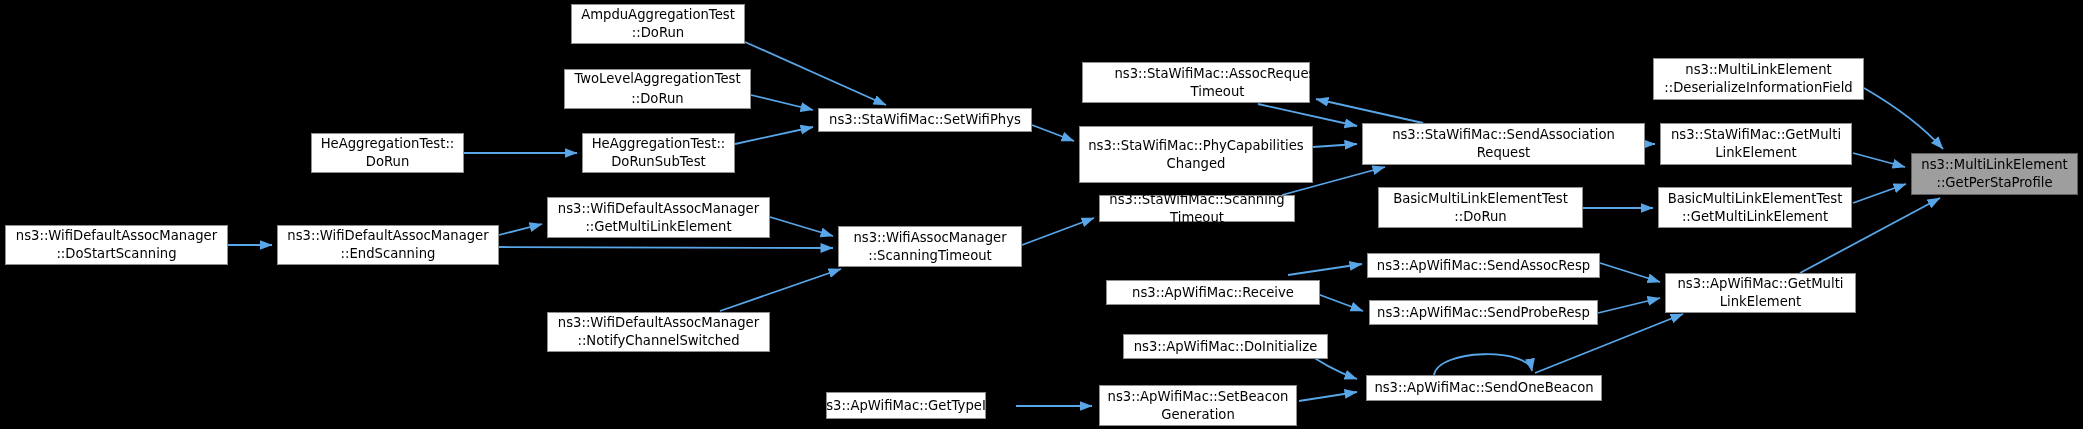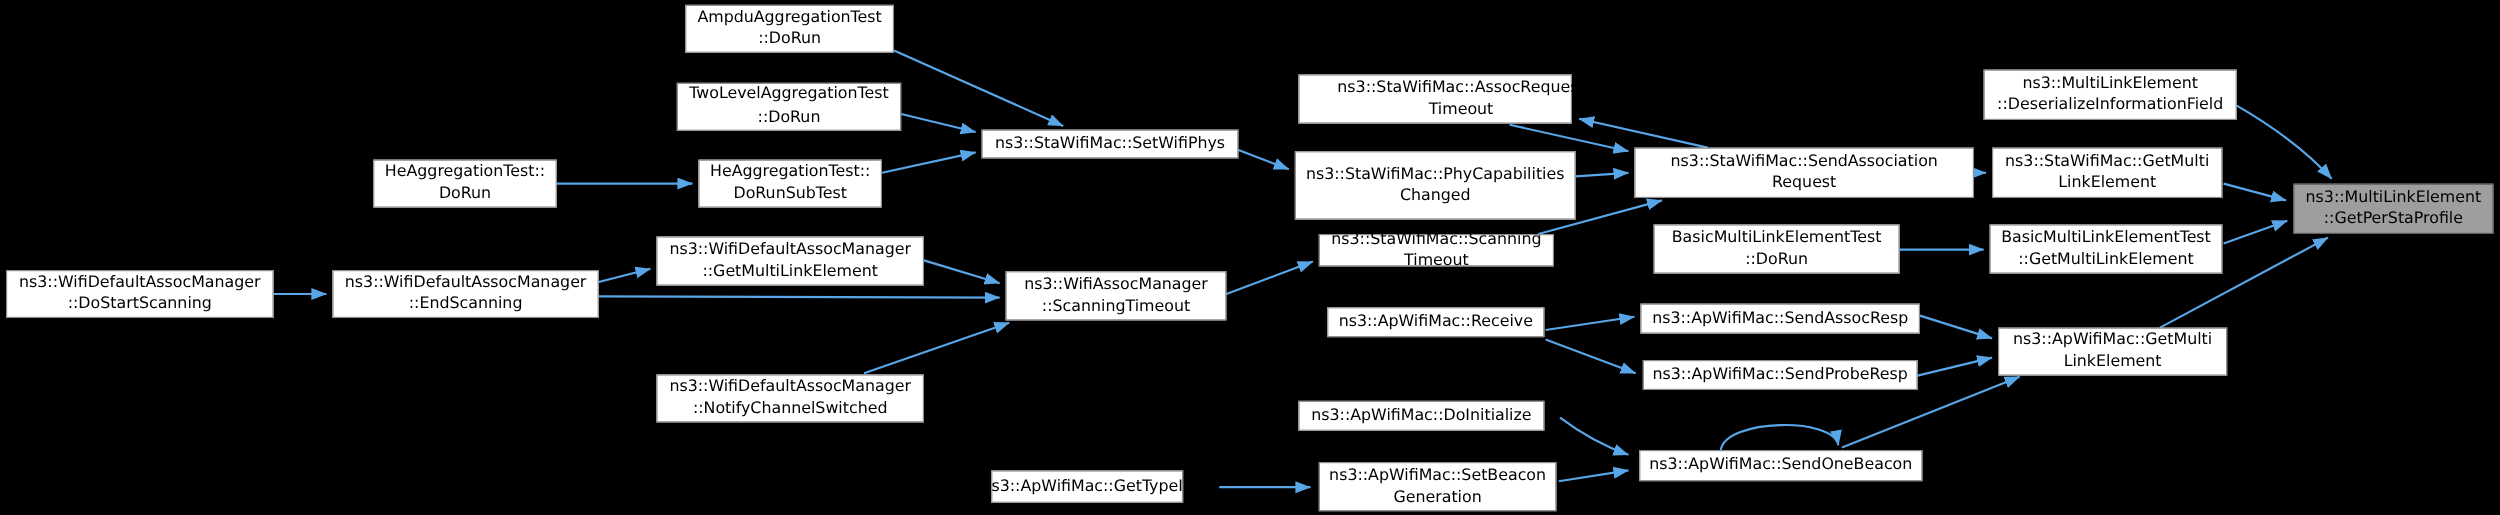--- a/index.html
+++ b/index.html
@@ -130,24 +130,24 @@
         <div class="node-line">Timeout</div>
       </div>
       <div class="node" style="left: 1079px; top: 126px; width: 234px; height: 57px;">
         <div class="node-line">ns3::StaWifiMac::PhyCapabilities</div>
         <div class="node-line">Changed</div>
       </div>
       <div class="node" style="left: 1099px; top: 195px; width: 196px; height: 27px;">
         <div class="node-line">ns3::StaWifiMac::Scanning</div>
         <div class="node-line">Timeout</div>
       </div>
-      <div class="node" style="left: 1106px; top: 256px; width: 181px; height: 25px; text-align: center;">
+      <div class="node" style="left: 1106px; top: 280px; width: 214px; height: 25px; text-align: center;">
         <div class="node-line">ns3::ApWifiMac::Receive</div>
       </div>
-      <div class="node" style="left: 1082px; top: 334px; width: 205px; height: 25px;">
+      <div class="node" style="left: 1123px; top: 334px; width: 205px; height: 25px;">
         <div class="node-line">ns3::ApWifiMac::DoInitialize</div>
       </div>
       <div class="node" style="left: 1099px; top: 385px; width: 198px; height: 41px;">
         <div class="node-line">ns3::ApWifiMac::SetBeacon</div>
         <div class="node-line">Generation</div>
       </div>
       <div class="node" style="left: 1362px; top: 123px; width: 283px; height: 42px;">
         <div class="node-line">ns3::StaWifiMac::SendAssociation</div>
         <div class="node-line">Request</div>
       </div>

